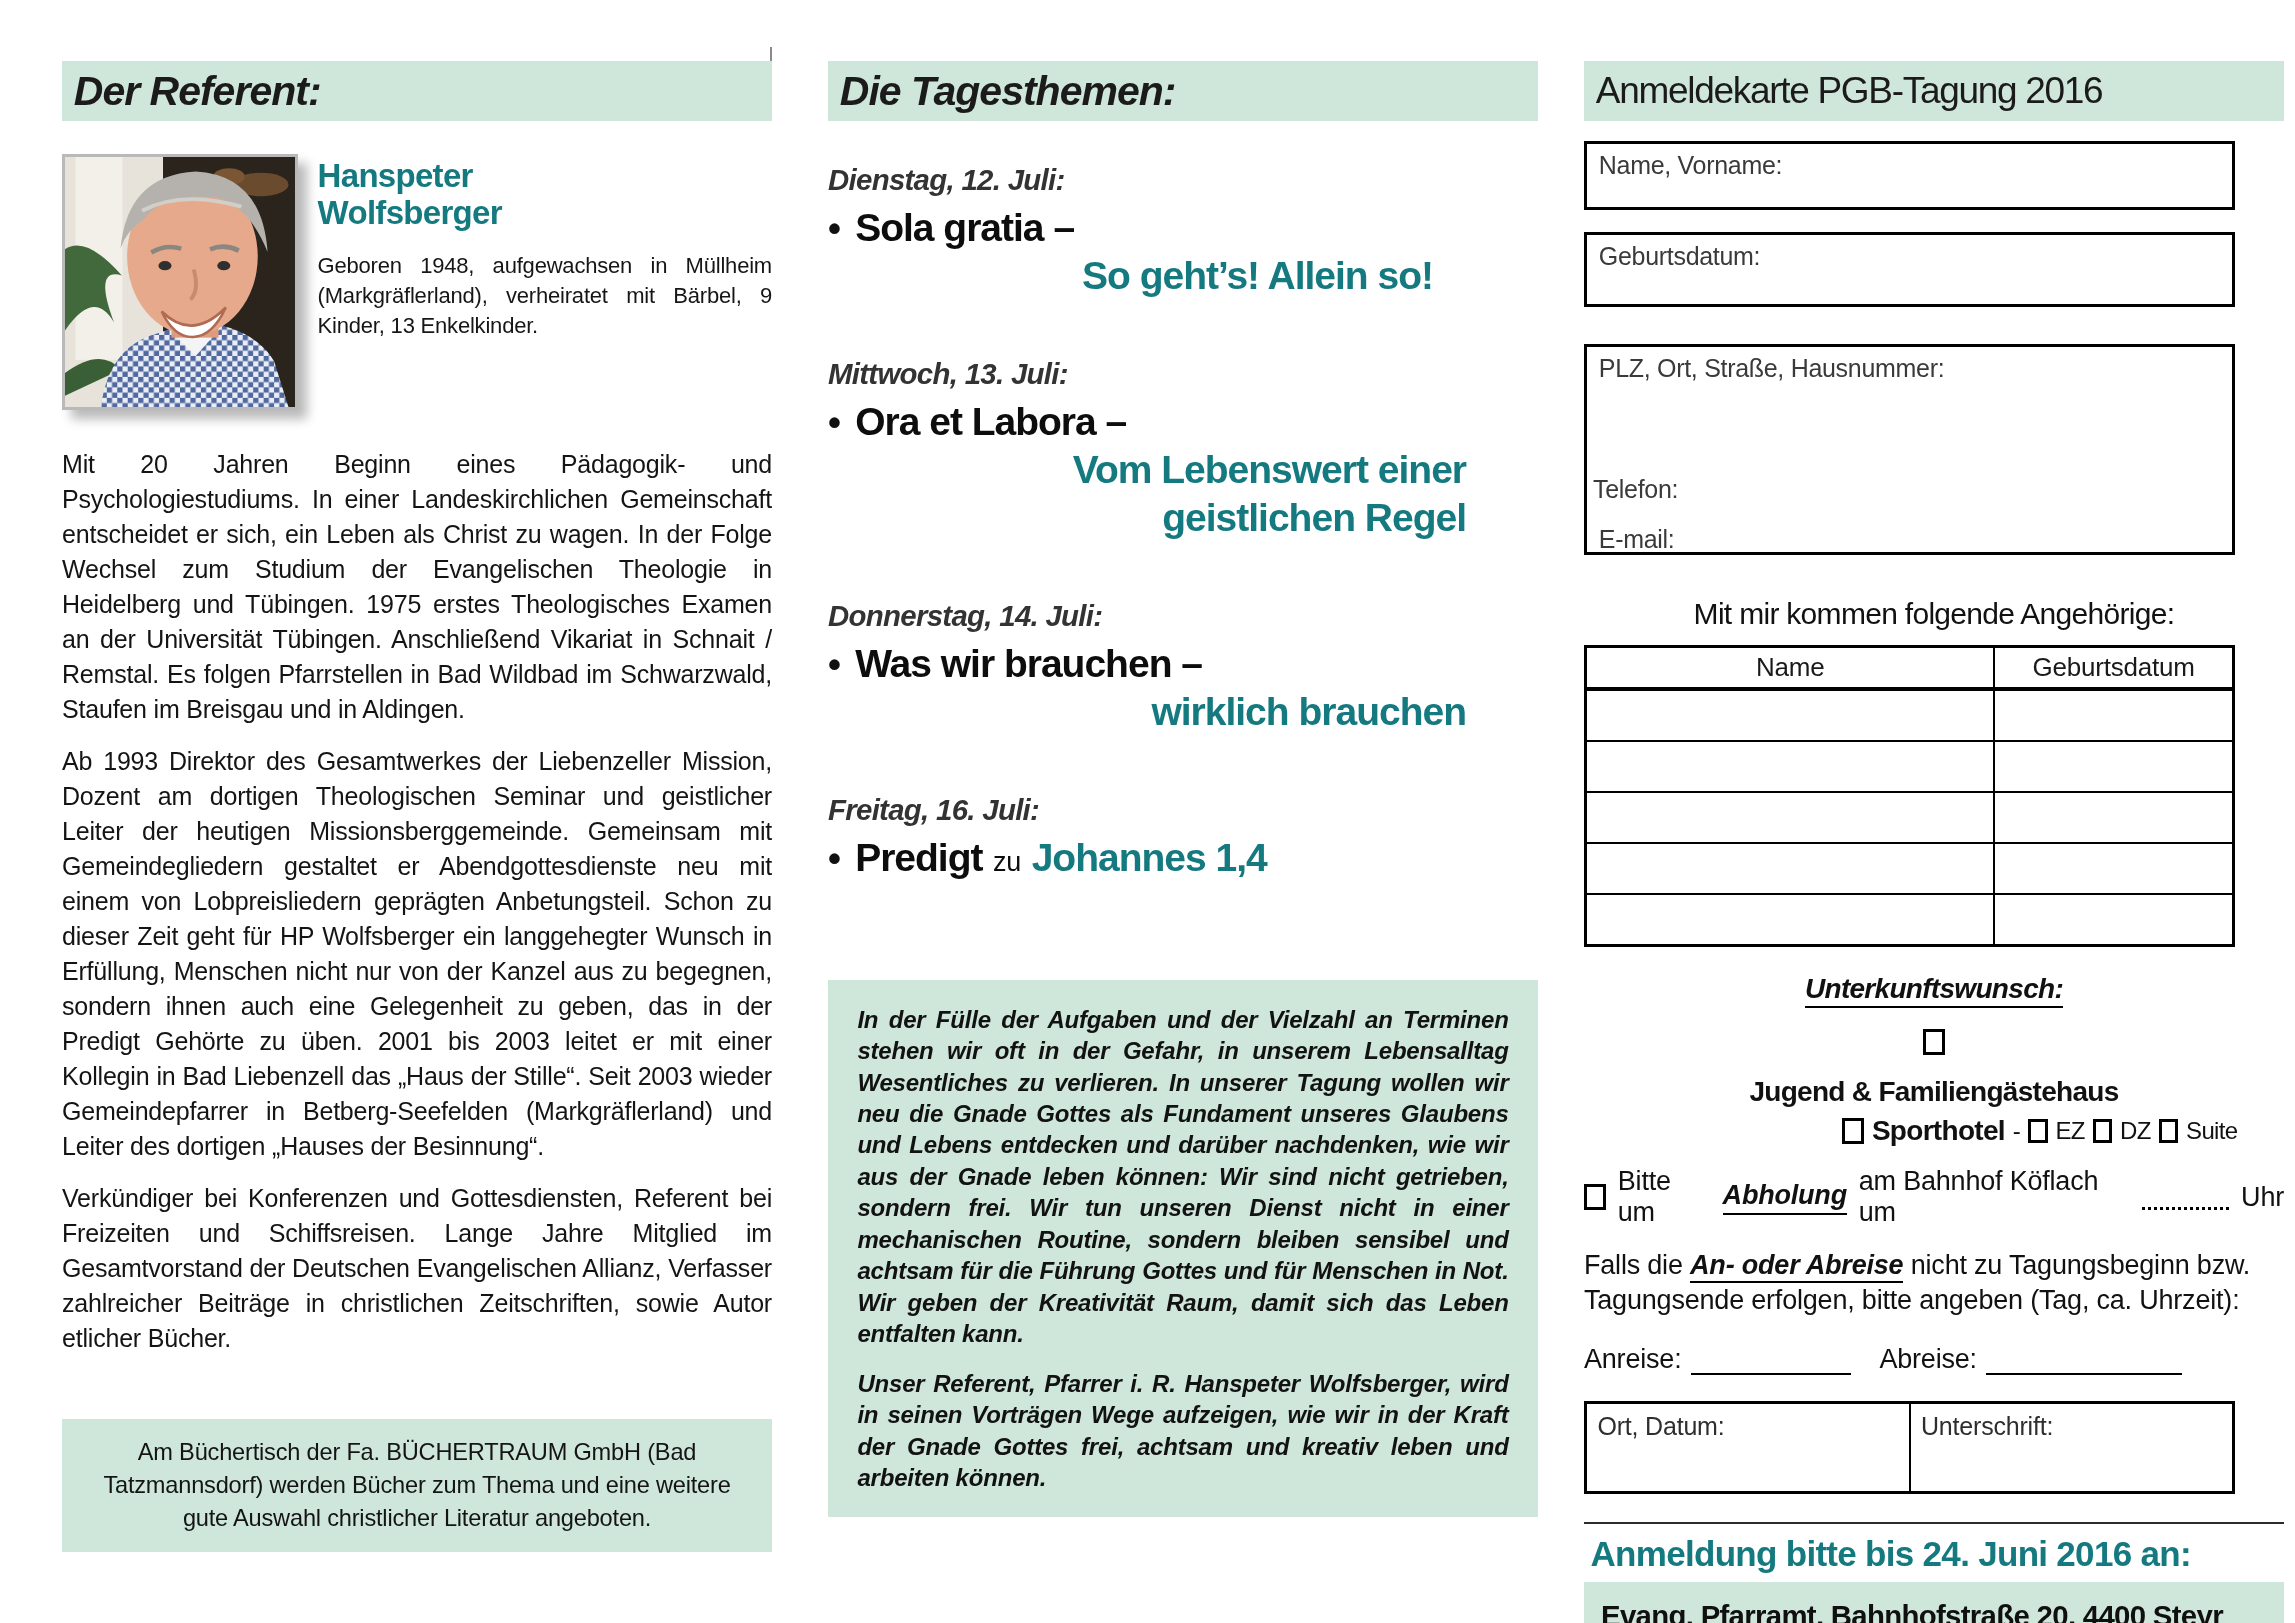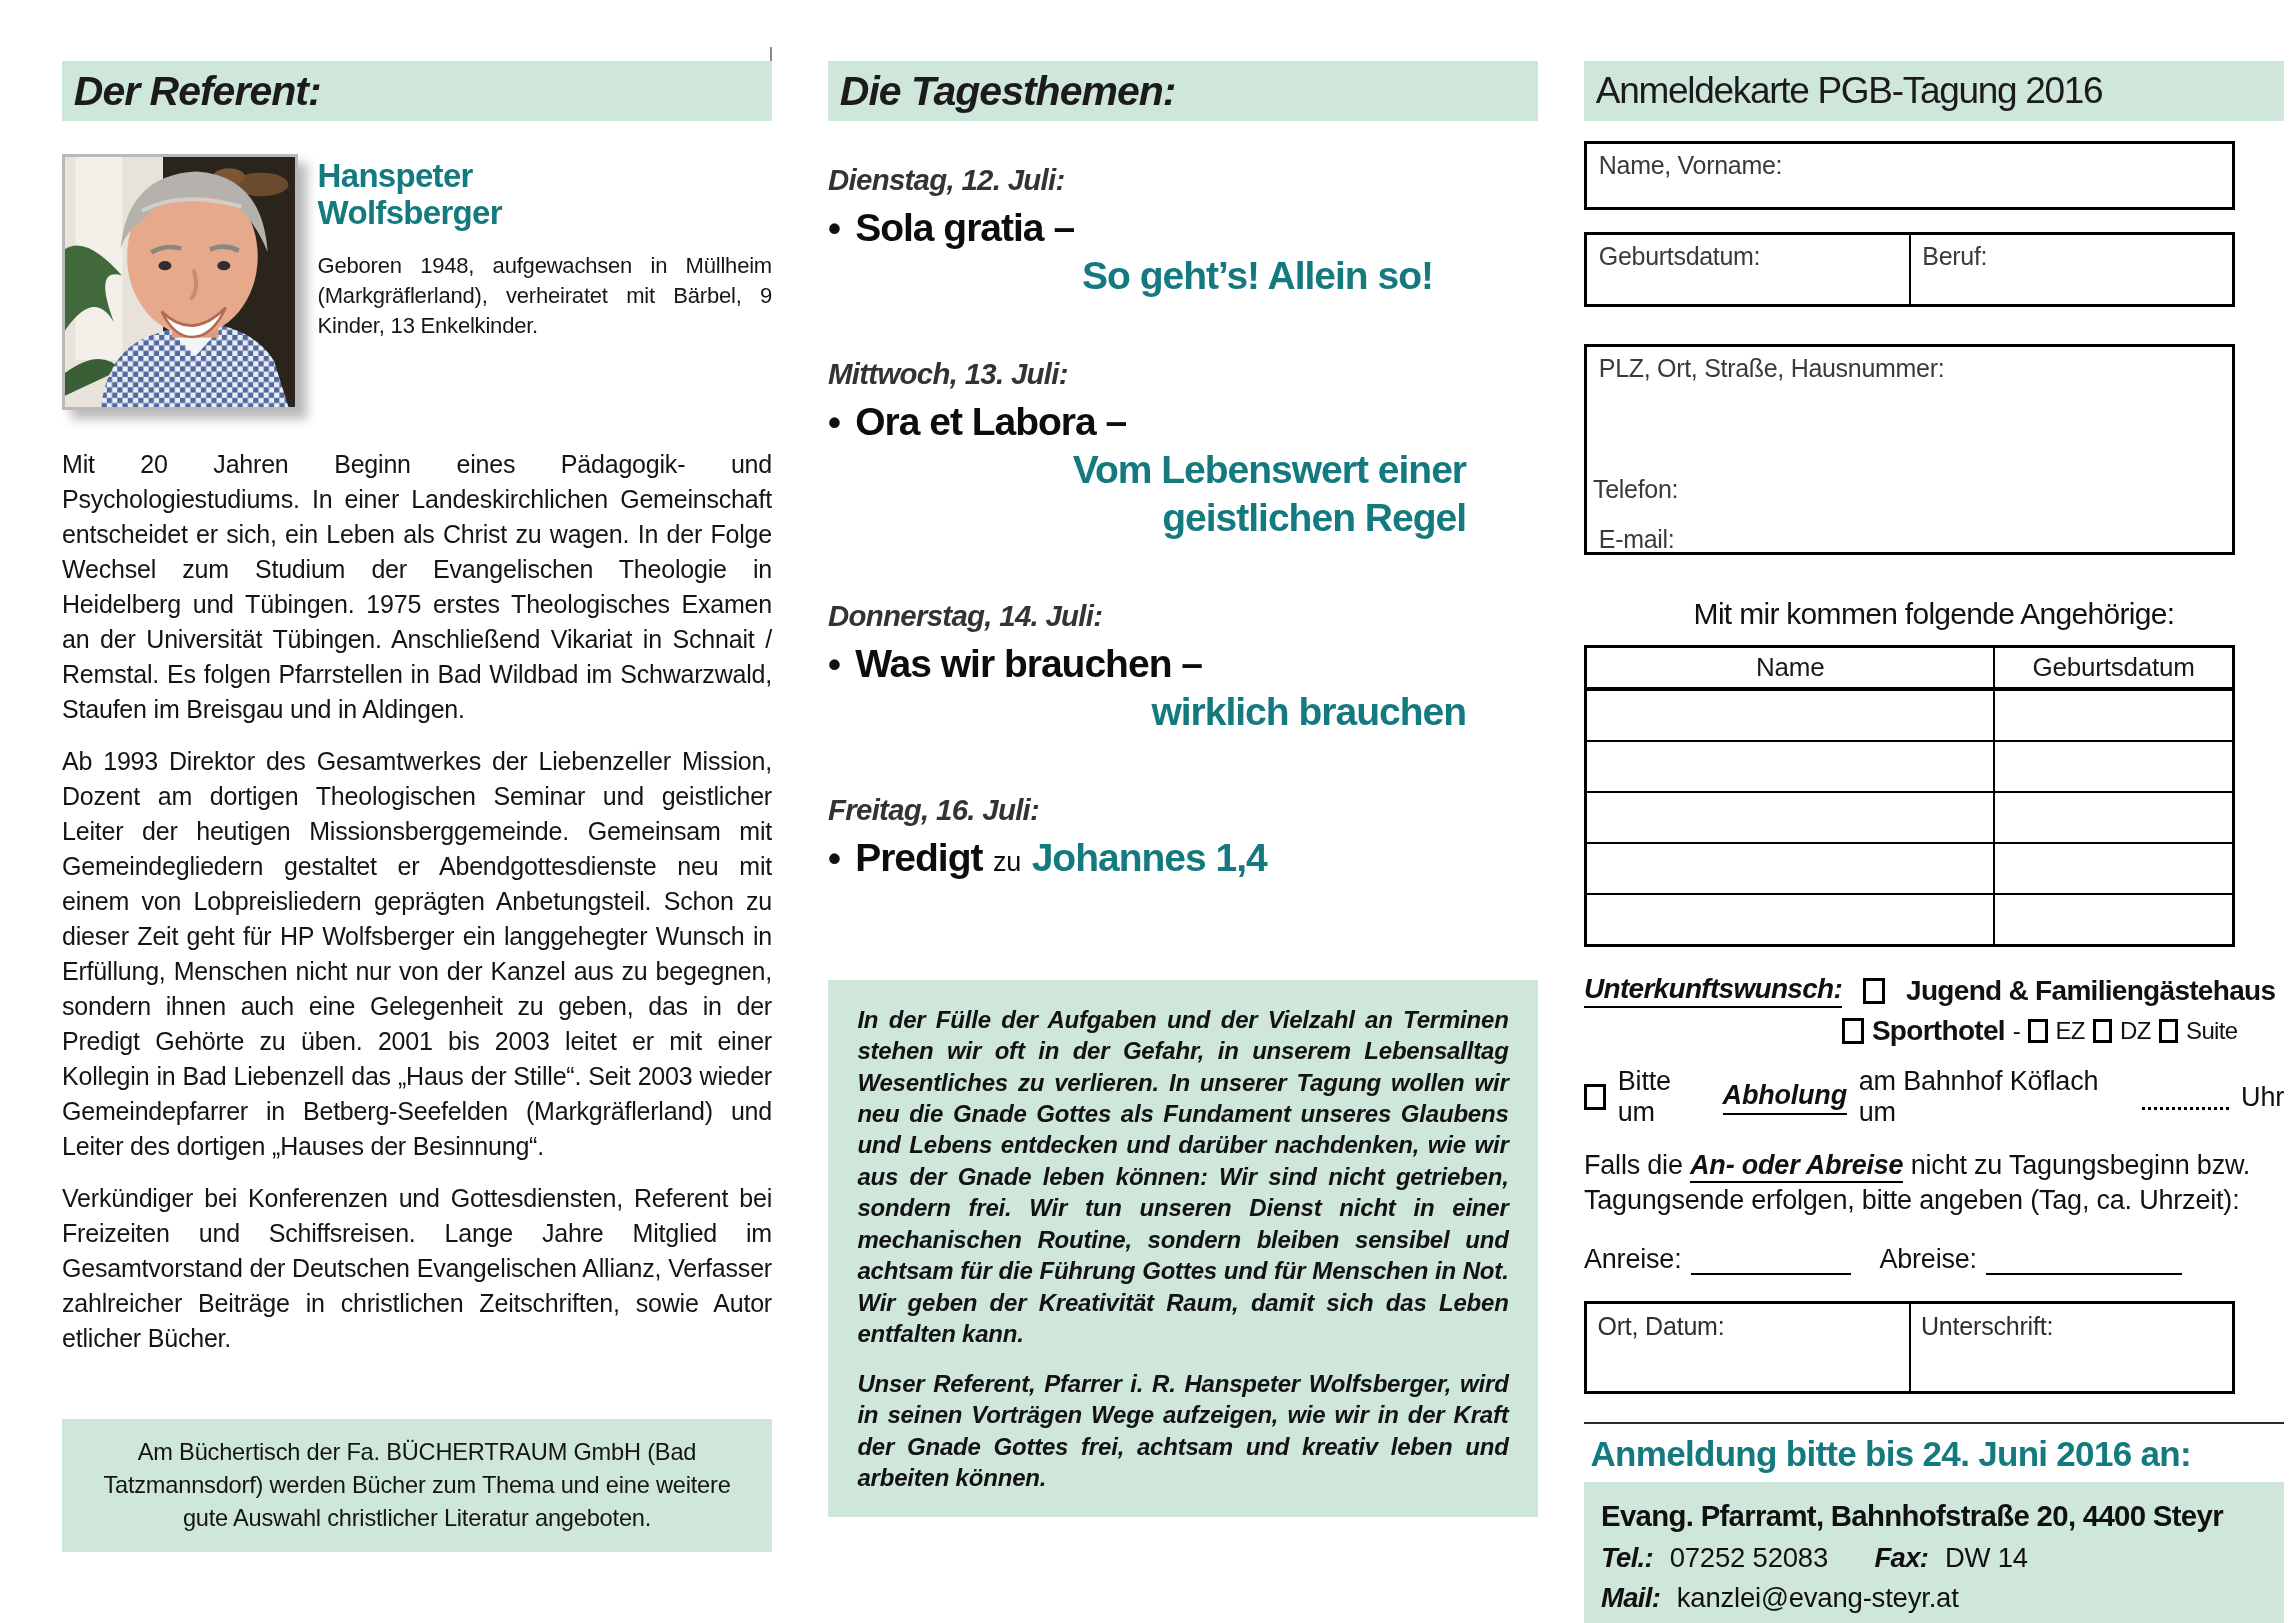--- a/index.html
+++ b/index.html
@@ -60,21 +60,21 @@
   .thead{display:flex;border-bottom:4.6px solid #000;height:39px;}
   .thead .hc{display:flex;align-items:center;justify-content:center;font-size:26px;color:#1a1a1a;}
   .hc.n{width:63%;} .hc.b{flex:1;border-left:2.6px solid #000;}
   .trow{display:flex;height:49px;}
   .trow + .trow{border-top:2.6px solid #000;}
   .tc{box-sizing:border-box;} .tc.n{width:63%;} .tc.b{flex:1;border-left:2.6px solid #000;}
 
   .chk{display:inline-block;width:22px;height:26px;border:3.9px solid #000;box-sizing:border-box;
        background:#fff;flex:0 0 auto;}
   .chk.sm{width:19.6px;height:23.6px;border-width:3.3px;}
-  .uline{display:flex;align-items:center;gap:21px;margin-top:26px;font-size:28px;}
+  .uline{display:flex;align-items:center;gap:21px;margin-top:26px;font-size:28px;flex-direction:column;}
   .uk-label{font-weight:bold;font-style:italic;border-bottom:2.6px solid #000;padding-bottom:1.3px;letter-spacing:-0.7px;}
   .bold{font-weight:bold;letter-spacing:-0.7px;}
   .uline2{display:flex;align-items:center;gap:7.9px;margin-top:6.5px;margin-left:258px;font-size:28px;}
   .uline2 .small{font-size:24px;font-weight:400;letter-spacing:-0.7px;}
   .abhol{display:flex;align-items:center;gap:11.8px;margin-top:19.6px;font-size:27px;flex-wrap:nowrap;}
   .abhol .em{font-weight:bold;font-style:italic;border-bottom:2.6px solid #000;padding-bottom:1.3px;}
   .dots{display:inline-block;width:92px;height:22px;border-bottom:3.3px dotted #000;}
   .falls{margin-top:19.6px;font-size:27px;line-height:1.30;color:#111;}
   .falls .em{font-weight:bold;font-style:italic;border-bottom:2.6px solid #000;padding-bottom:0.7px;}
   .anab{margin-top:26px;font-size:27px;display:flex;align-items:flex-end;gap:9.2px;}
@@ -191,23 +191,20 @@
     </div>
 
     <div class="fbox fb1">
       <span class="flabel">Name, Vorname:</span>
     </div>
 
     <div class="fbox fb2">
       <div class="cell">
         <span class="flabel">Geburtsdatum:</span>
       </div>
-      <div class="cell">
-        <span class="flabel">Beruf:</span>
-      </div>
     </div>
 
     <div class="fbox fb3">
       <span class="flabel">PLZ, Ort, Straße, Hausnummer:</span>
       <span class="flabel tel">Telefon:</span>
       <span class="flabel eml">E-mail:</span>
     </div>
 
     <div class="companions-h">Mit mir kommen folgende Angehörige:</div>
 

